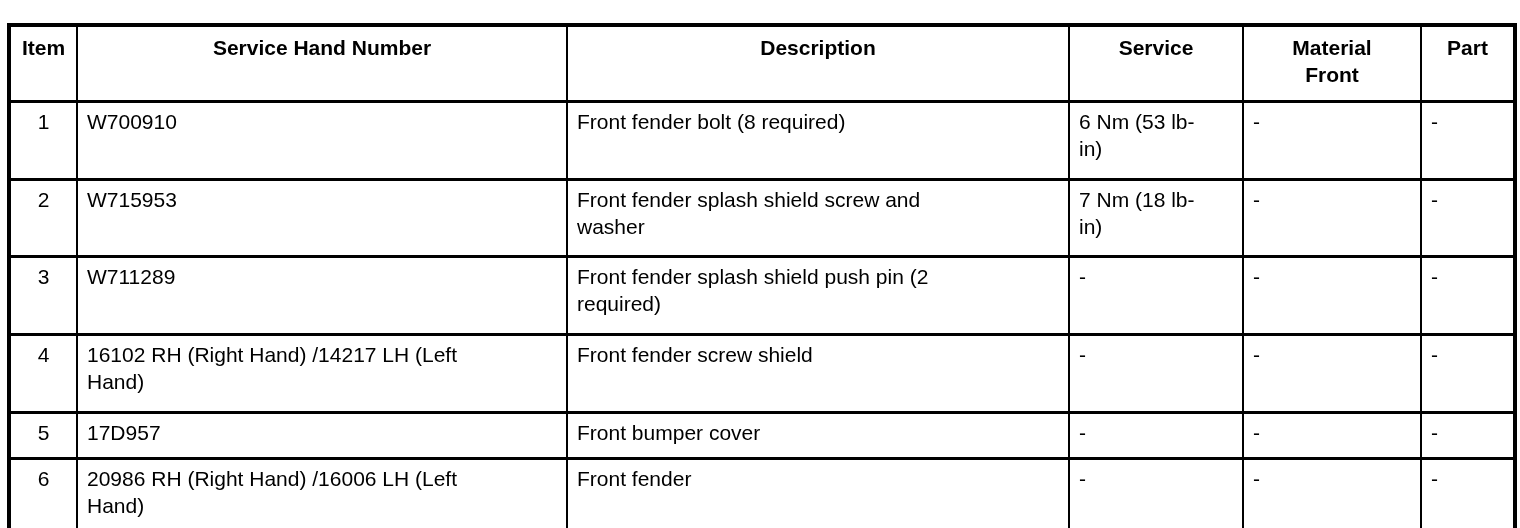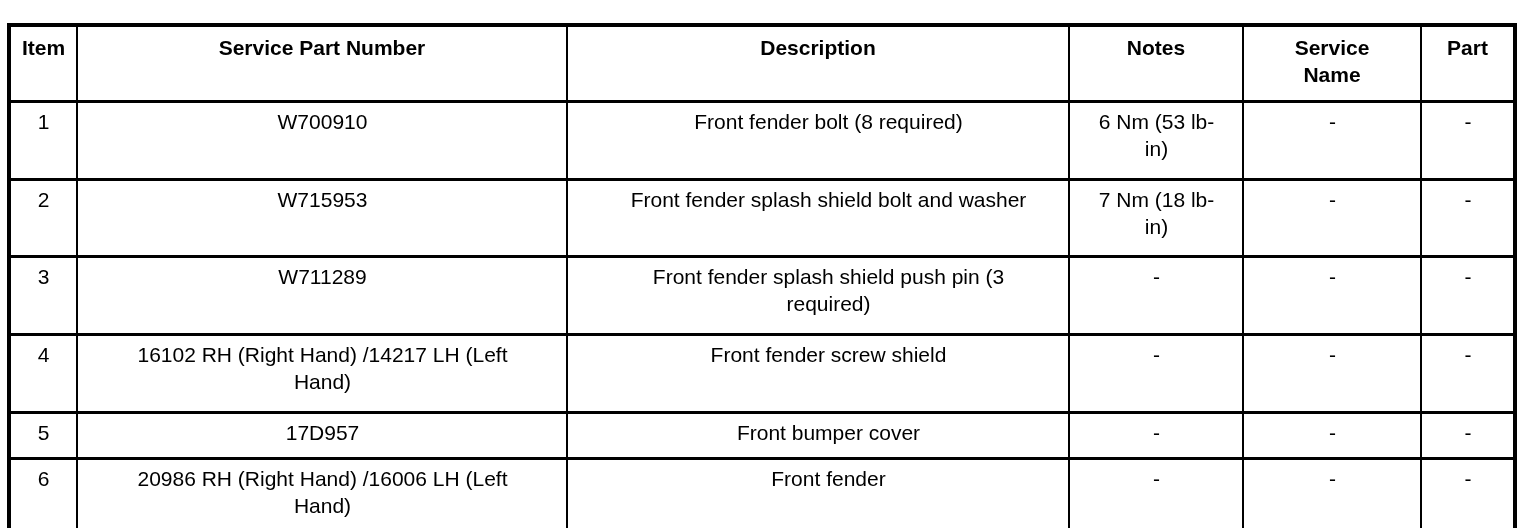--- a/index.html
+++ b/index.html
@@ -35,40 +35,40 @@
     font-size: 21px;
     line-height: 27px;
     overflow: hidden;
   }
   .parts-table th {
     font-weight: bold;
     text-align: center;
     padding: 7px 2px 0 2px;
   }
   .parts-table td {
-    text-align: center;
+    text-align: left;
     padding: 5px 8px 0 9px;
   }
   .parts-table td.cell-item {
     text-align: center;
     padding-left: 2px;
     padding-right: 2px;
   }
   thead tr { height: 76px; }
   tbody tr:nth-child(1) { height: 78px; }
   tbody tr:nth-child(2) { height: 77px; }
   tbody tr:nth-child(3) { height: 78px; }
   tbody tr:nth-child(4) { height: 78px; }
   tbody tr:nth-child(5) { height: 46px; }
   tbody tr:nth-child(6) { height: 76px; }
 
   
   .wrap { display: inline-block; vertical-align: top; }
   .w-part    { max-width: 410px; }
-  .w-desc    { max-width: 400px; margin-left: 20px; }
+  .w-desc    { max-width: 400px; }
   .w-torque  { max-width: 120px; }
   .w-mat-hdr { max-width: 112px; }
 </style>
 </head>
 <body>
 
 <div class="stage">
   <table class="parts-table">
     <colgroup>
       <col style="width:68px">
@@ -77,57 +77,57 @@
       <col style="width:174px">
       <col style="width:178px">
       <col style="width:94px">
     </colgroup>
     <thead>
       <tr>
         <th>
           <span>Item</span>
         </th>
         <th>
-          <span>Service Part Number</span>
+          <span>Service Hand Number</span>
         </th>
         <th>
           <span>Description</span>
         </th>
         <th>
-          <span>Notes</span>
+          <span>Service</span>
         </th>
         <th>
-          <span class="wrap w-mat-hdr">Service Name</span>
+          <span class="wrap w-mat-hdr">Material Front</span>
         </th>
         <th>
           <span>Part</span>
         </th>
       </tr>
     </thead>
     <tbody>
         <tr>
           <td class="cell-item"><span>1</span></td>
           <td class="cell-part-number"><span class="wrap w-part">W700910</span></td>
           <td class="cell-description"><span class="wrap w-desc">Front fender bolt (8 required)</span></td>
           <td class="cell-torque"><span class="wrap w-torque">6 Nm (53 lb-in)</span></td>
           <td class="cell-material-name"><span>-</span></td>
           <td class="cell-notes"><span>-</span></td>
         </tr>
         <tr>
           <td class="cell-item"><span>2</span></td>
           <td class="cell-part-number"><span class="wrap w-part">W715953</span></td>
-          <td class="cell-description"><span class="wrap w-desc">Front fender splash shield bolt and washer</span></td>
+          <td class="cell-description"><span class="wrap w-desc">Front fender splash shield screw and washer</span></td>
           <td class="cell-torque"><span class="wrap w-torque">7 Nm (18 lb-in)</span></td>
           <td class="cell-material-name"><span>-</span></td>
           <td class="cell-notes"><span>-</span></td>
         </tr>
         <tr>
           <td class="cell-item"><span>3</span></td>
           <td class="cell-part-number"><span class="wrap w-part">W711289</span></td>
-          <td class="cell-description"><span class="wrap w-desc">Front fender splash shield push pin (3 required)</span></td>
+          <td class="cell-description"><span class="wrap w-desc">Front fender splash shield push pin (2 required)</span></td>
           <td class="cell-torque"><span class="wrap w-torque">-</span></td>
           <td class="cell-material-name"><span>-</span></td>
           <td class="cell-notes"><span>-</span></td>
         </tr>
         <tr>
           <td class="cell-item"><span>4</span></td>
           <td class="cell-part-number"><span class="wrap w-part">16102 RH (Right Hand) /14217 LH (Left Hand)</span></td>
           <td class="cell-description"><span class="wrap w-desc">Front fender screw shield</span></td>
           <td class="cell-torque"><span class="wrap w-torque">-</span></td>
           <td class="cell-material-name"><span>-</span></td>

